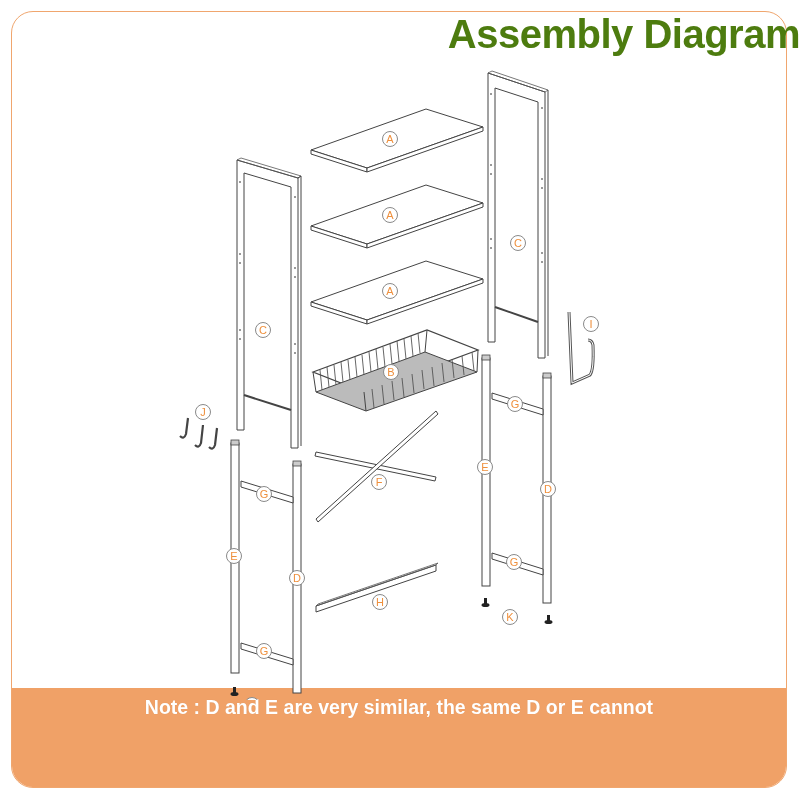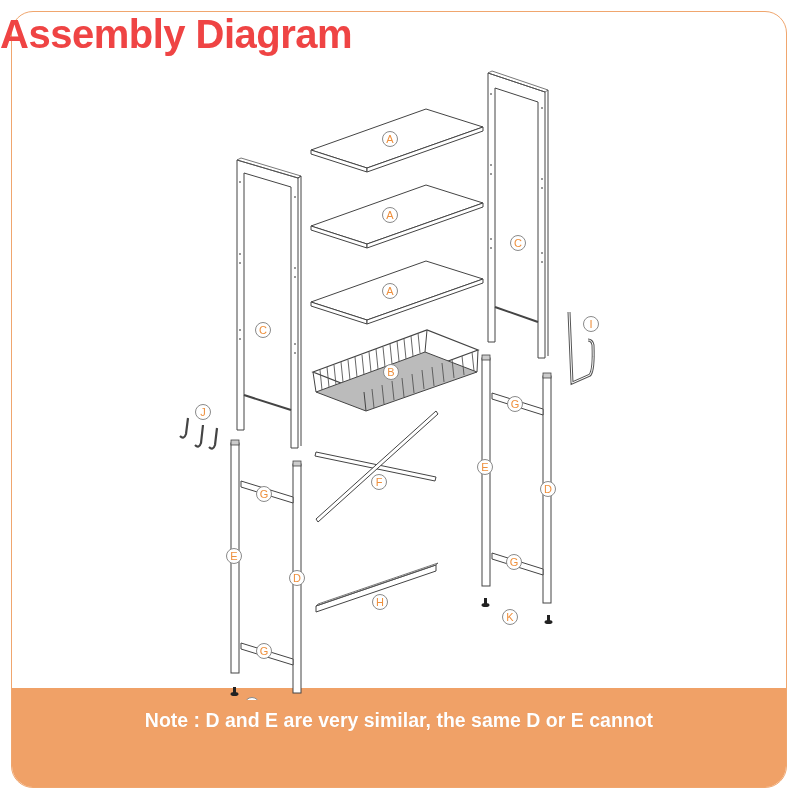--- a/index.html
+++ b/index.html
@@ -1,19 +1,19 @@
 <!DOCTYPE html>
 <html><head>
 <meta charset="utf-8">
 <style>
   html, body { margin:0; padding:0; background:#ffffff; }
   body { width:800px; height:800px; position:relative; overflow:hidden; font-family:"Liberation Sans", sans-serif; }
   .frame { position:absolute; left:11px; top:11px; width:776px; height:777px; border:1.5px solid #f0a66e; border-radius:22px; box-sizing:border-box; overflow:hidden; background:#fff; }
-  .title { position:absolute; left:0; top:12px; width:800px; text-align:left; font-family:"Liberation Sans", sans-serif; font-weight:bold; font-size:40px; color:#ef4444; letter-spacing:-0.5px; }
-  .note { position:absolute; left:0; bottom:0; width:100%; height:99px; background:#f0a167; color:#ffffff; text-align:center; font-family:"Liberation Sans", sans-serif; font-weight:bold; font-size:19.5px; line-height:30px; padding-top:17px; box-sizing:border-box; text-shadow:0 0 1px rgba(0,0,0,0.1); }
+  .title { position:absolute; left:0; top:12px; width:800px; text-align:right; font-family:"Liberation Sans", sans-serif; font-weight:bold; font-size:40px; color:#4d7c0f; letter-spacing:-0.5px; }
+  .note { position:absolute; left:0; bottom:0; width:100%; height:99px; background:#f0a167; color:#ffffff; text-align:center; font-family:"Liberation Sans", sans-serif; font-weight:bold; font-size:19.5px; line-height:30px; padding-top:4px; box-sizing:border-box; text-shadow:0 0 1px rgba(0,0,0,0.1); }
   .note div { white-space:nowrap; }
   svg.diagram { position:absolute; left:0; top:0; }
   .lbl circle { fill:#fff; stroke:#8a8a8a; stroke-width:1; }
   .lbl text { fill:#ee8f3c; font-family:"Liberation Sans", sans-serif; font-size:11px; text-anchor:middle; dominant-baseline:central; }
   .part { fill:#fff; stroke:#444; stroke-width:1; }
   .thin { fill:none; stroke:#555; stroke-width:0.8; }
   .hole { fill:#777; }
 </style>
 </head>
 <body>

